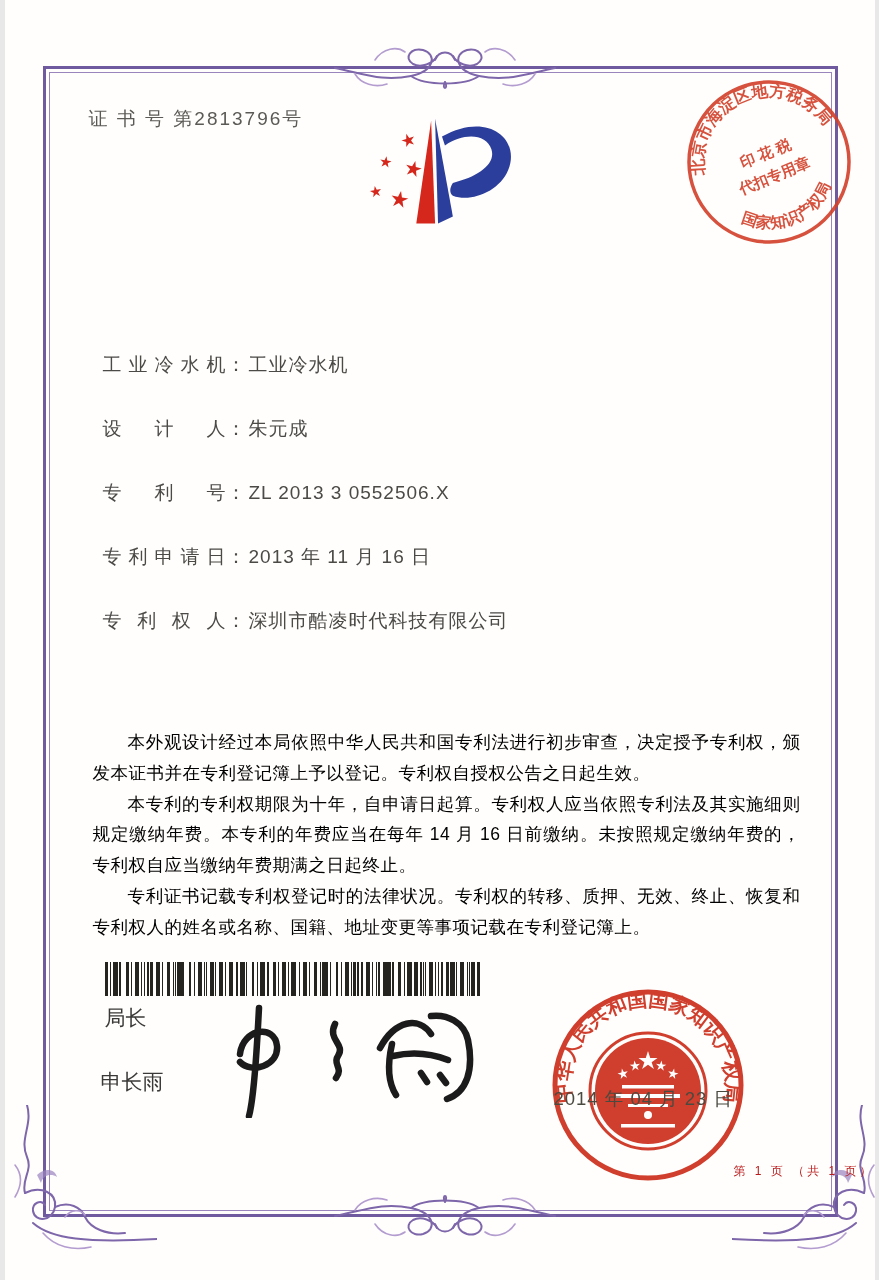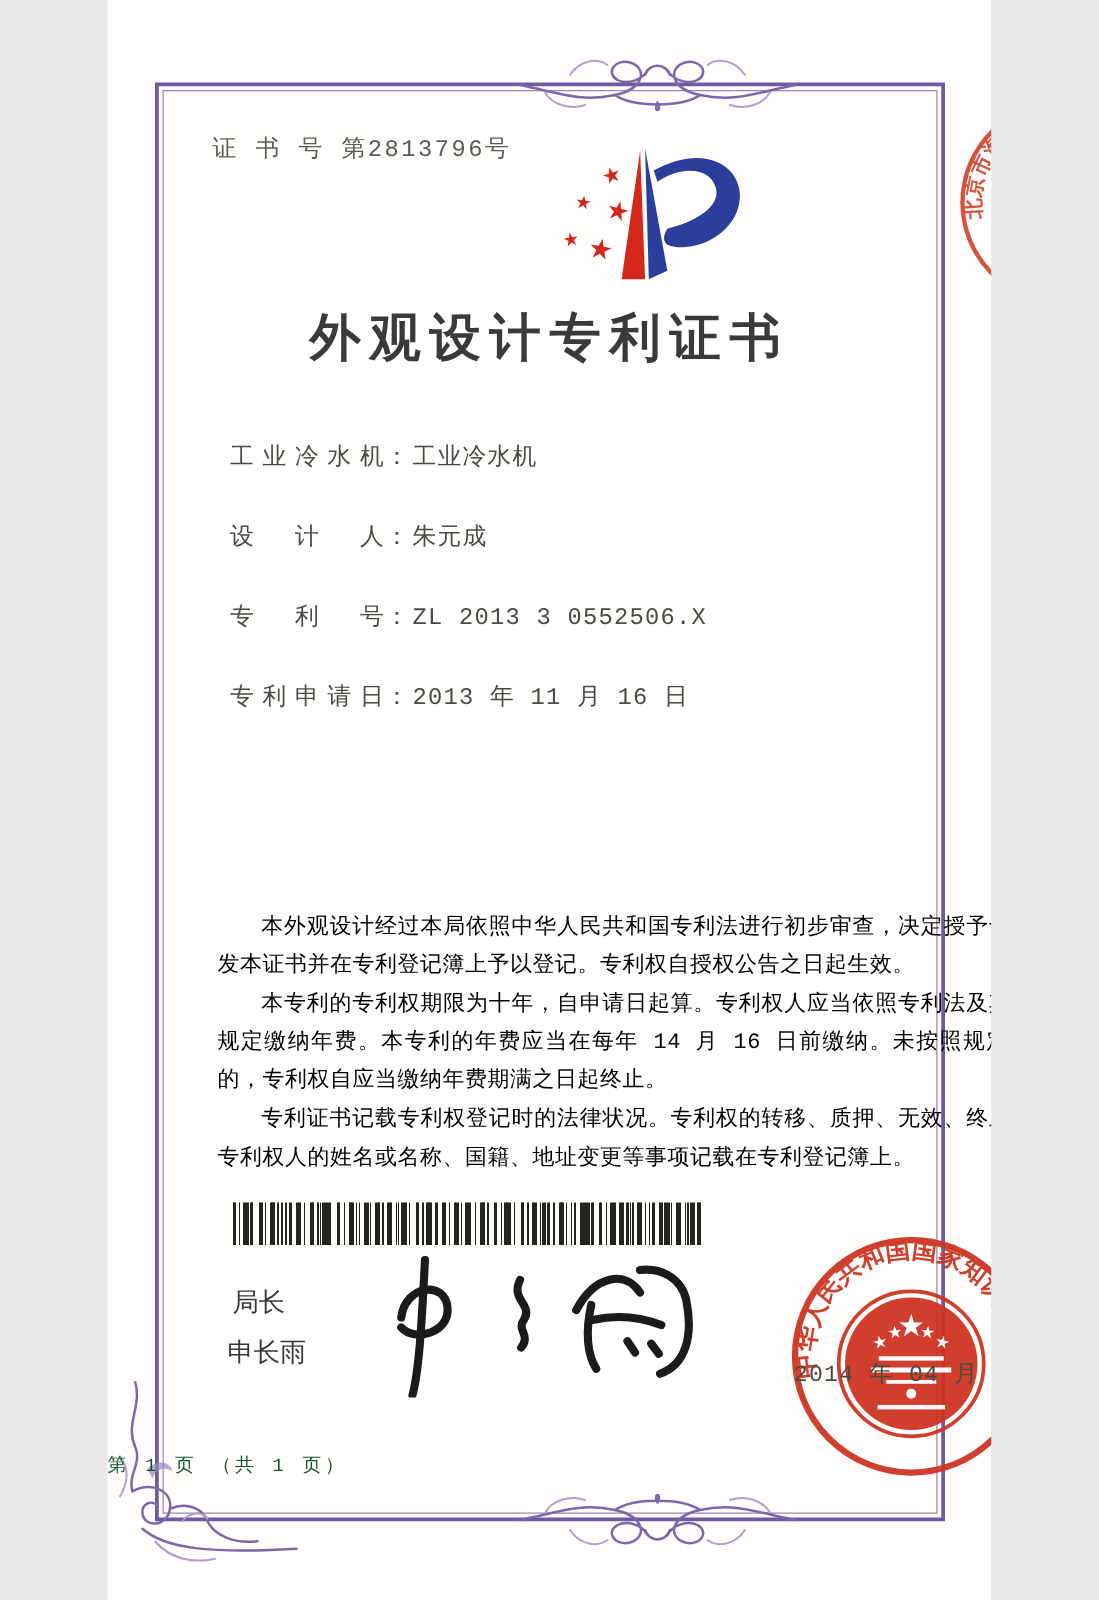--- a/index.html
+++ b/index.html
@@ -1,19 +1,19 @@
 <!DOCTYPE html>
 <html><head>
 <meta charset="utf-8">
 <style>
   html,body{margin:0;padding:0;background:#e8e8e8;}
   .page{
-    position:relative;width:707px;height:1280px;margin:0 auto;
+    position:relative;width:870px;height:1280px;margin:0 auto;
     background:#fffefc;overflow:hidden;
-    font-family:Liberation Mono, monospace;
+    font-family:Liberation Sans, sans-serif;
     color:#4c4a47;
   }
   
   .frame{position:absolute;left:38px;top:66px;right:37px;bottom:63px;
     border:3px solid #6f5a9f;z-index:0;}
   .frame::after{content:"";position:absolute;inset:3px;border:1px solid #9a85bd;}
   .orn{position:absolute;z-index:1;pointer-events:none;}
   .orn-top{left:260px;top:30px;width:360px;height:72px;}
   .orn-bottom{left:260px;top:1182px;width:360px;height:72px;transform:scaleY(-1);}
   .orn-bl{left:2px;top:1105px;width:150px;height:150px;}
@@ -41,26 +41,26 @@
   
   .paragraphs{position:absolute;left:88px;top:727px;width:708px;
     font-size:17.5px;line-height:1.76;text-align:justify;color:#000000;z-index:2;}
   .paragraphs p{margin:0;text-indent:2em;letter-spacing:.5px;}
   
   .barcode{position:absolute;left:100px;top:962px;width:378px;height:34px;z-index:2;
     background-image:
       repeating-linear-gradient(90deg,#26241f 0 2px,transparent 2px 5px,#26241f 5px 6px,transparent 6px 9px,#26241f 9px 13px,transparent 13px 15px,#26241f 15px 16px,transparent 16px 21px),
       repeating-linear-gradient(90deg,#26241f 0 3px,transparent 3px 8px,#26241f 8px 9px,transparent 9px 14px,#26241f 14px 16px,transparent 16px 23px,#26241f 23px 24px,transparent 24px 31px);}
   
-  .sig-title{position:absolute;left:100px;top:1028px;font-size:21px;color:#3a3937;z-index:2;text-align:right;}
+  .sig-title{position:absolute;left:100px;top:1004px;font-size:21px;color:#3a3937;z-index:2;text-align:right;}
   .sig-name{position:absolute;left:96px;top:1068px;font-size:21px;color:#3a3937;z-index:2;}
   .autograph{position:absolute;left:190px;top:996px;width:300px;height:122px;z-index:2;}
   
-  .footer{position:absolute;left:0;right:0;top:1163px;text-align:left;
-    font-size:15px;color:#14532d;letter-spacing:3px;z-index:2;}
+  .footer{position:absolute;left:0;right:0;top:1163px;text-align:right;
+    font-size:12px;color:#b91c1c;letter-spacing:3px;z-index:2;}
 </style>
 </head>
 <body>
 
 <svg width="0" height="0" style="position:absolute" aria-hidden="true">
   <defs>
     <path id="star" d="M0,-1L0.2245,-0.309L0.951,-0.309L0.3633,0.118L0.5878,0.809L0,0.382L-0.5878,0.809L-0.3633,0.118L-0.951,-0.309L-0.2245,-0.309Z"></path>
     <g id="flourish-h">
       <g fill="none" stroke="#7e66aa" stroke-width="2" stroke-linecap="round">
         <path d="M70,38 C100,44 118,52 146,46 C170,41 172,24 158,20 C146,17 138,28 148,34 C156,38 168,34 172,26"></path>
@@ -117,21 +117,20 @@
     <path d="M86,24 C132,-2 166,26 153,58 C144,80 115,91 97,84 C94,82 93,77 97,71 C122,65 141,52 136,37 C131,21 108,20 89,33 Z" fill="#2c3e9b"></path>
     <g fill="#d5271c">
       <use href="#star" transform="translate(52,28) scale(7) rotate(-18)"></use>
       <use href="#star" transform="translate(29,50) scale(6) rotate(8)"></use>
       <use href="#star" transform="translate(57,57) scale(8.5) rotate(14)"></use>
       <use href="#star" transform="translate(19,80) scale(6) rotate(-10)"></use>
       <use href="#star" transform="translate(43,88) scale(9) rotate(10)"></use>
     </g>
   </svg>
 
-  <div class="title">外观设计专利证书</div>
 
   <svg class="tax-stamp" viewBox="-88 -88 176 176">
     <defs>
       <path id="taxTop" d="M -58,32 A 66 66 0 1 1 58,32"></path>
       <path id="taxBottom" d="M -50,43 A 66 66 0 0 0 50,43"></path>
     </defs>
     <circle r="80" fill="none" stroke="#d2402a" stroke-width="3.5"></circle>
     <text font-size="16.5" font-weight="bold" fill="#d2402a">
       <textPath href="#taxTop" startOffset="50%" text-anchor="middle">北京市海淀区地方税务局</textPath>
     </text>
@@ -147,20 +146,23 @@
       <span class="flabel">工业冷水机</span><span>：</span><span class="fvalue">工业冷水机</span>
     </div>
     <div class="frow">
       <span class="flabel">设计人</span><span>：</span><span class="fvalue">朱元成</span>
     </div>
     <div class="frow">
       <span class="flabel">专利号</span><span>：</span><span class="fvalue">ZL 2013 3 0552506.X</span>
     </div>
     <div class="frow">
       <span class="flabel">专利申请日</span><span>：</span><span class="fvalue">2013 年 11 月 16 日</span>
+    </div>
+    <div class="frow">
+      <span class="flabel">专利权人</span><span>：</span><span class="fvalue">深圳市酷凌时代科技有限公司</span>
     </div>
   </div>
 
   <div class="paragraphs">
     <p>本外观设计经过本局依照中华人民共和国专利法进行初步审查，决定授予专利权，颁发本证书并在专利登记簿上予以登记。专利权自授权公告之日起生效。</p>
     <p>本专利的专利权期限为十年，自申请日起算。专利权人应当依照专利法及其实施细则规定缴纳年费。本专利的年费应当在每年 14 月 16 日前缴纳。未按照规定缴纳年费的，专利权自应当缴纳年费期满之日起终止。</p>
     <p>专利证书记载专利权登记时的法律状况。专利权的转移、质押、无效、终止、恢复和专利权人的姓名或名称、国籍、地址变更等事项记载在专利登记簿上。</p>
   </div>
 
   <div class="barcode"></div>

